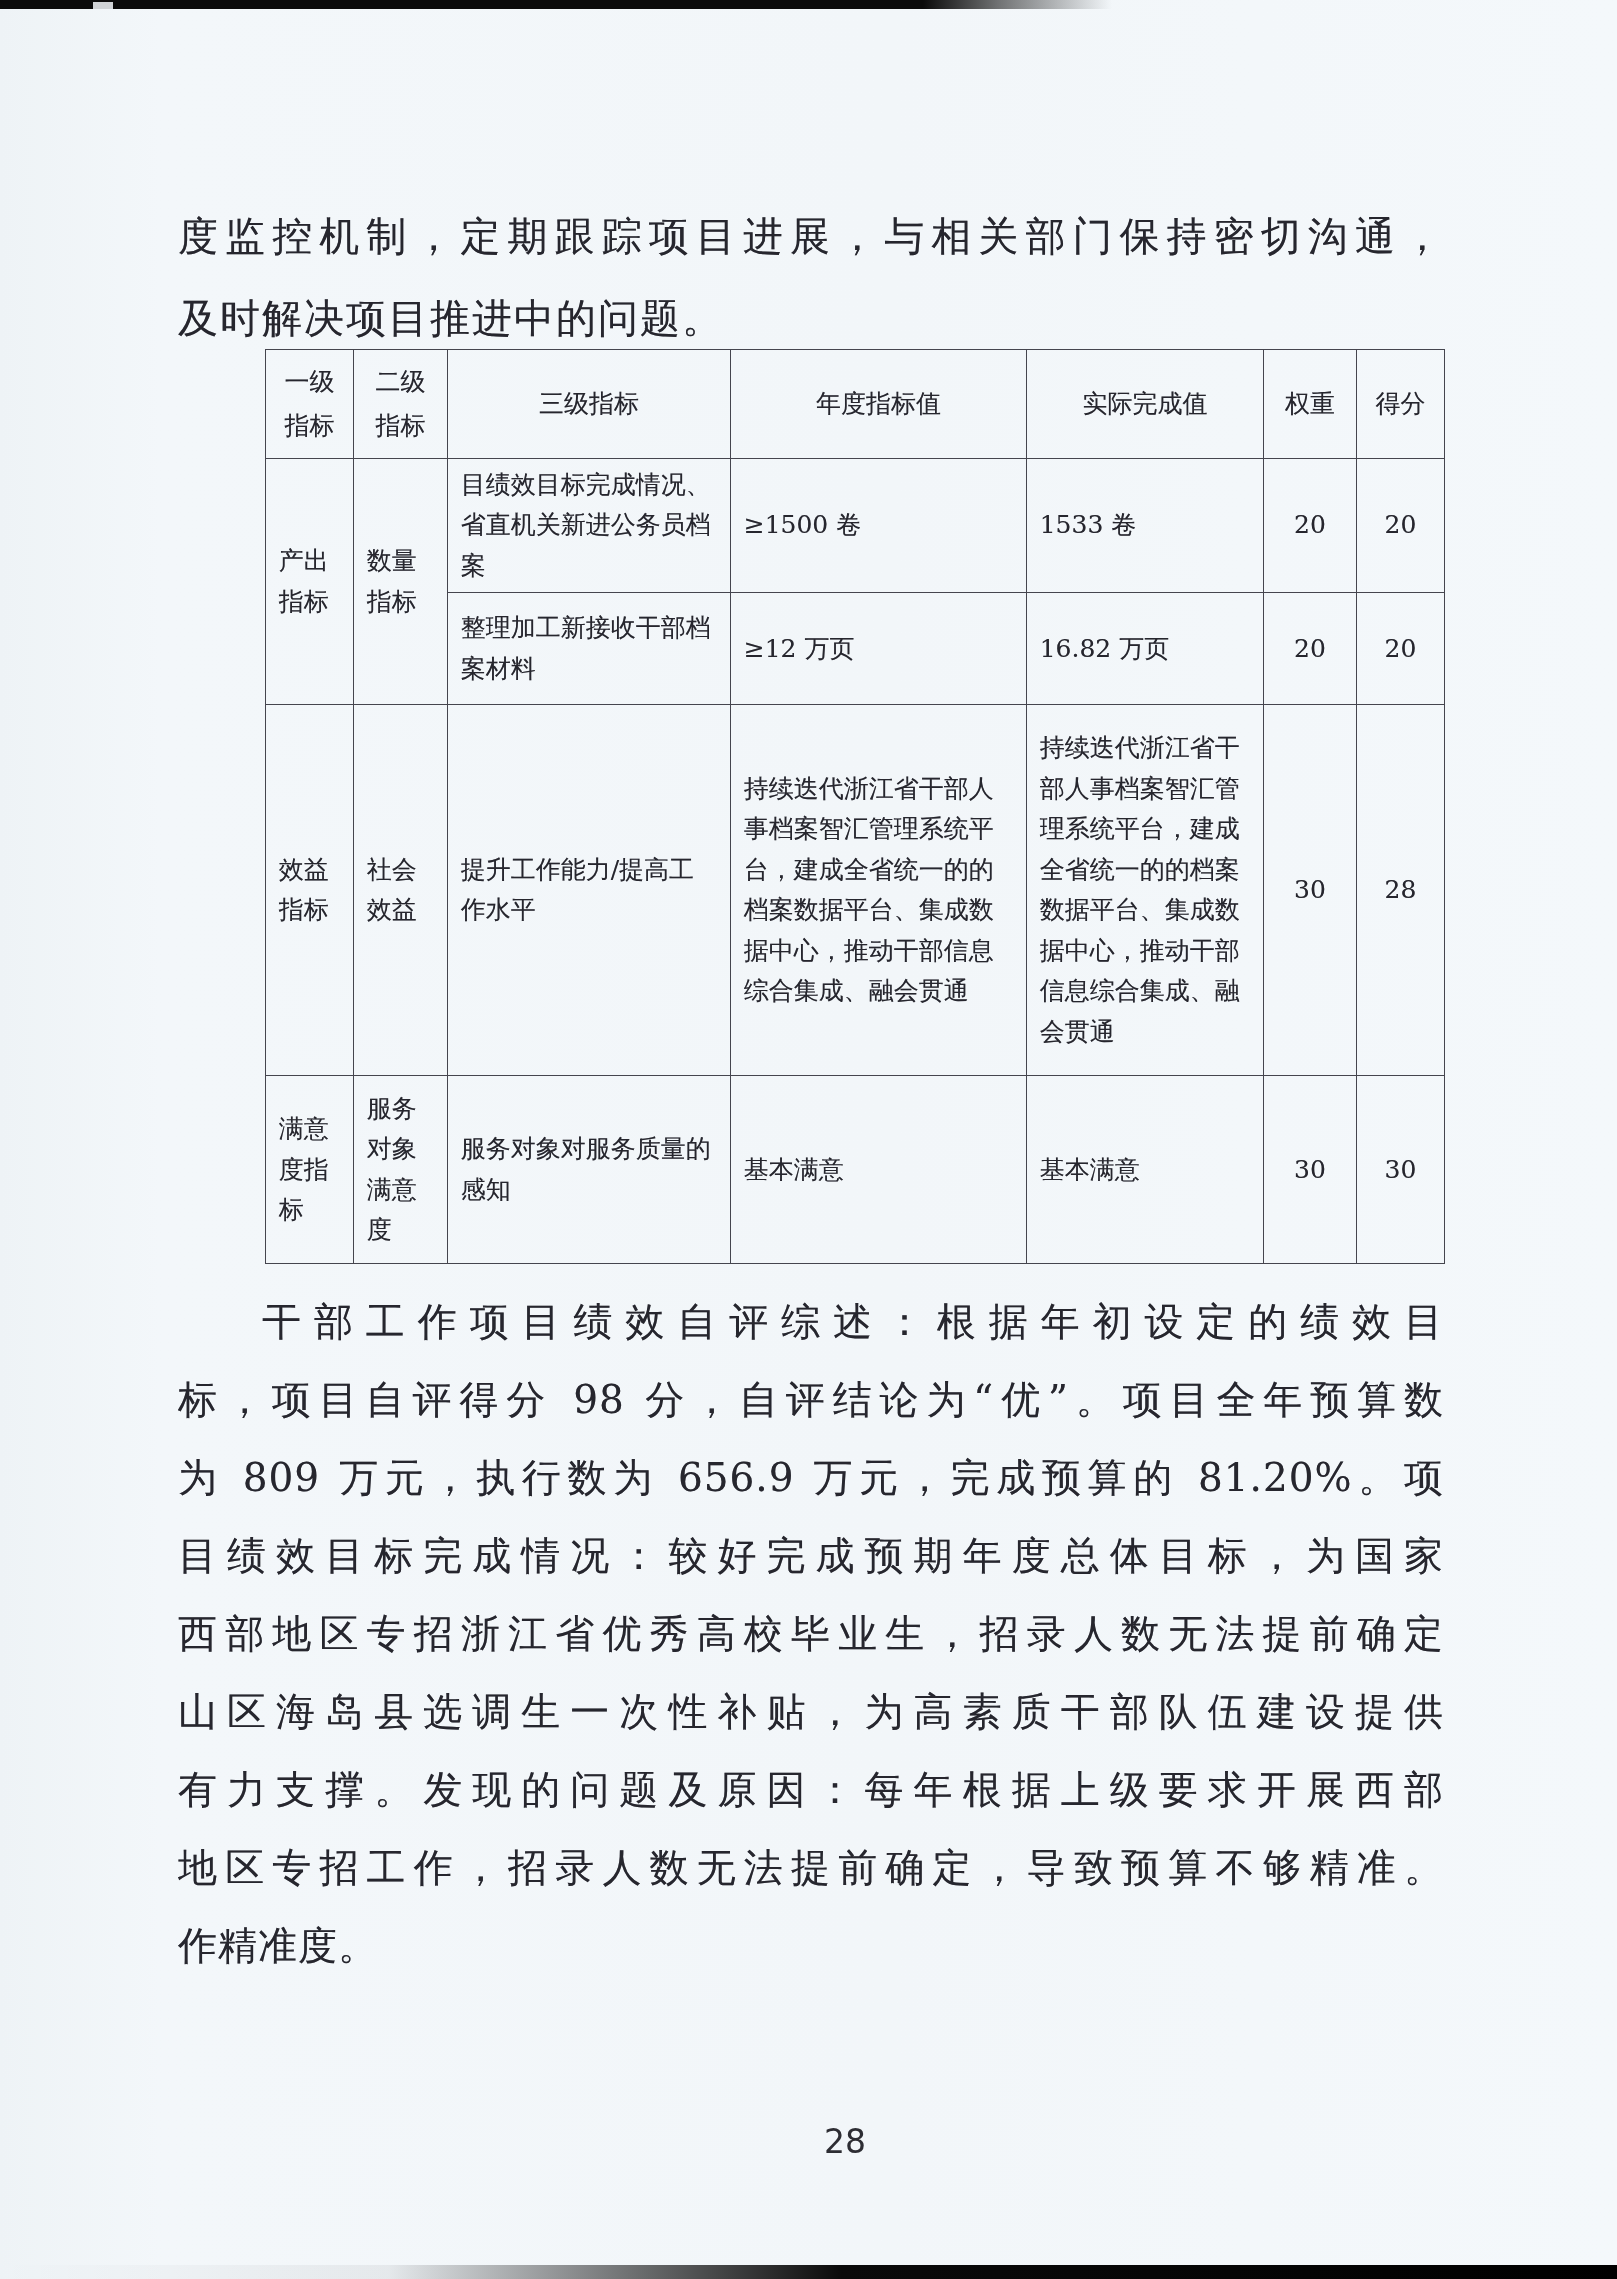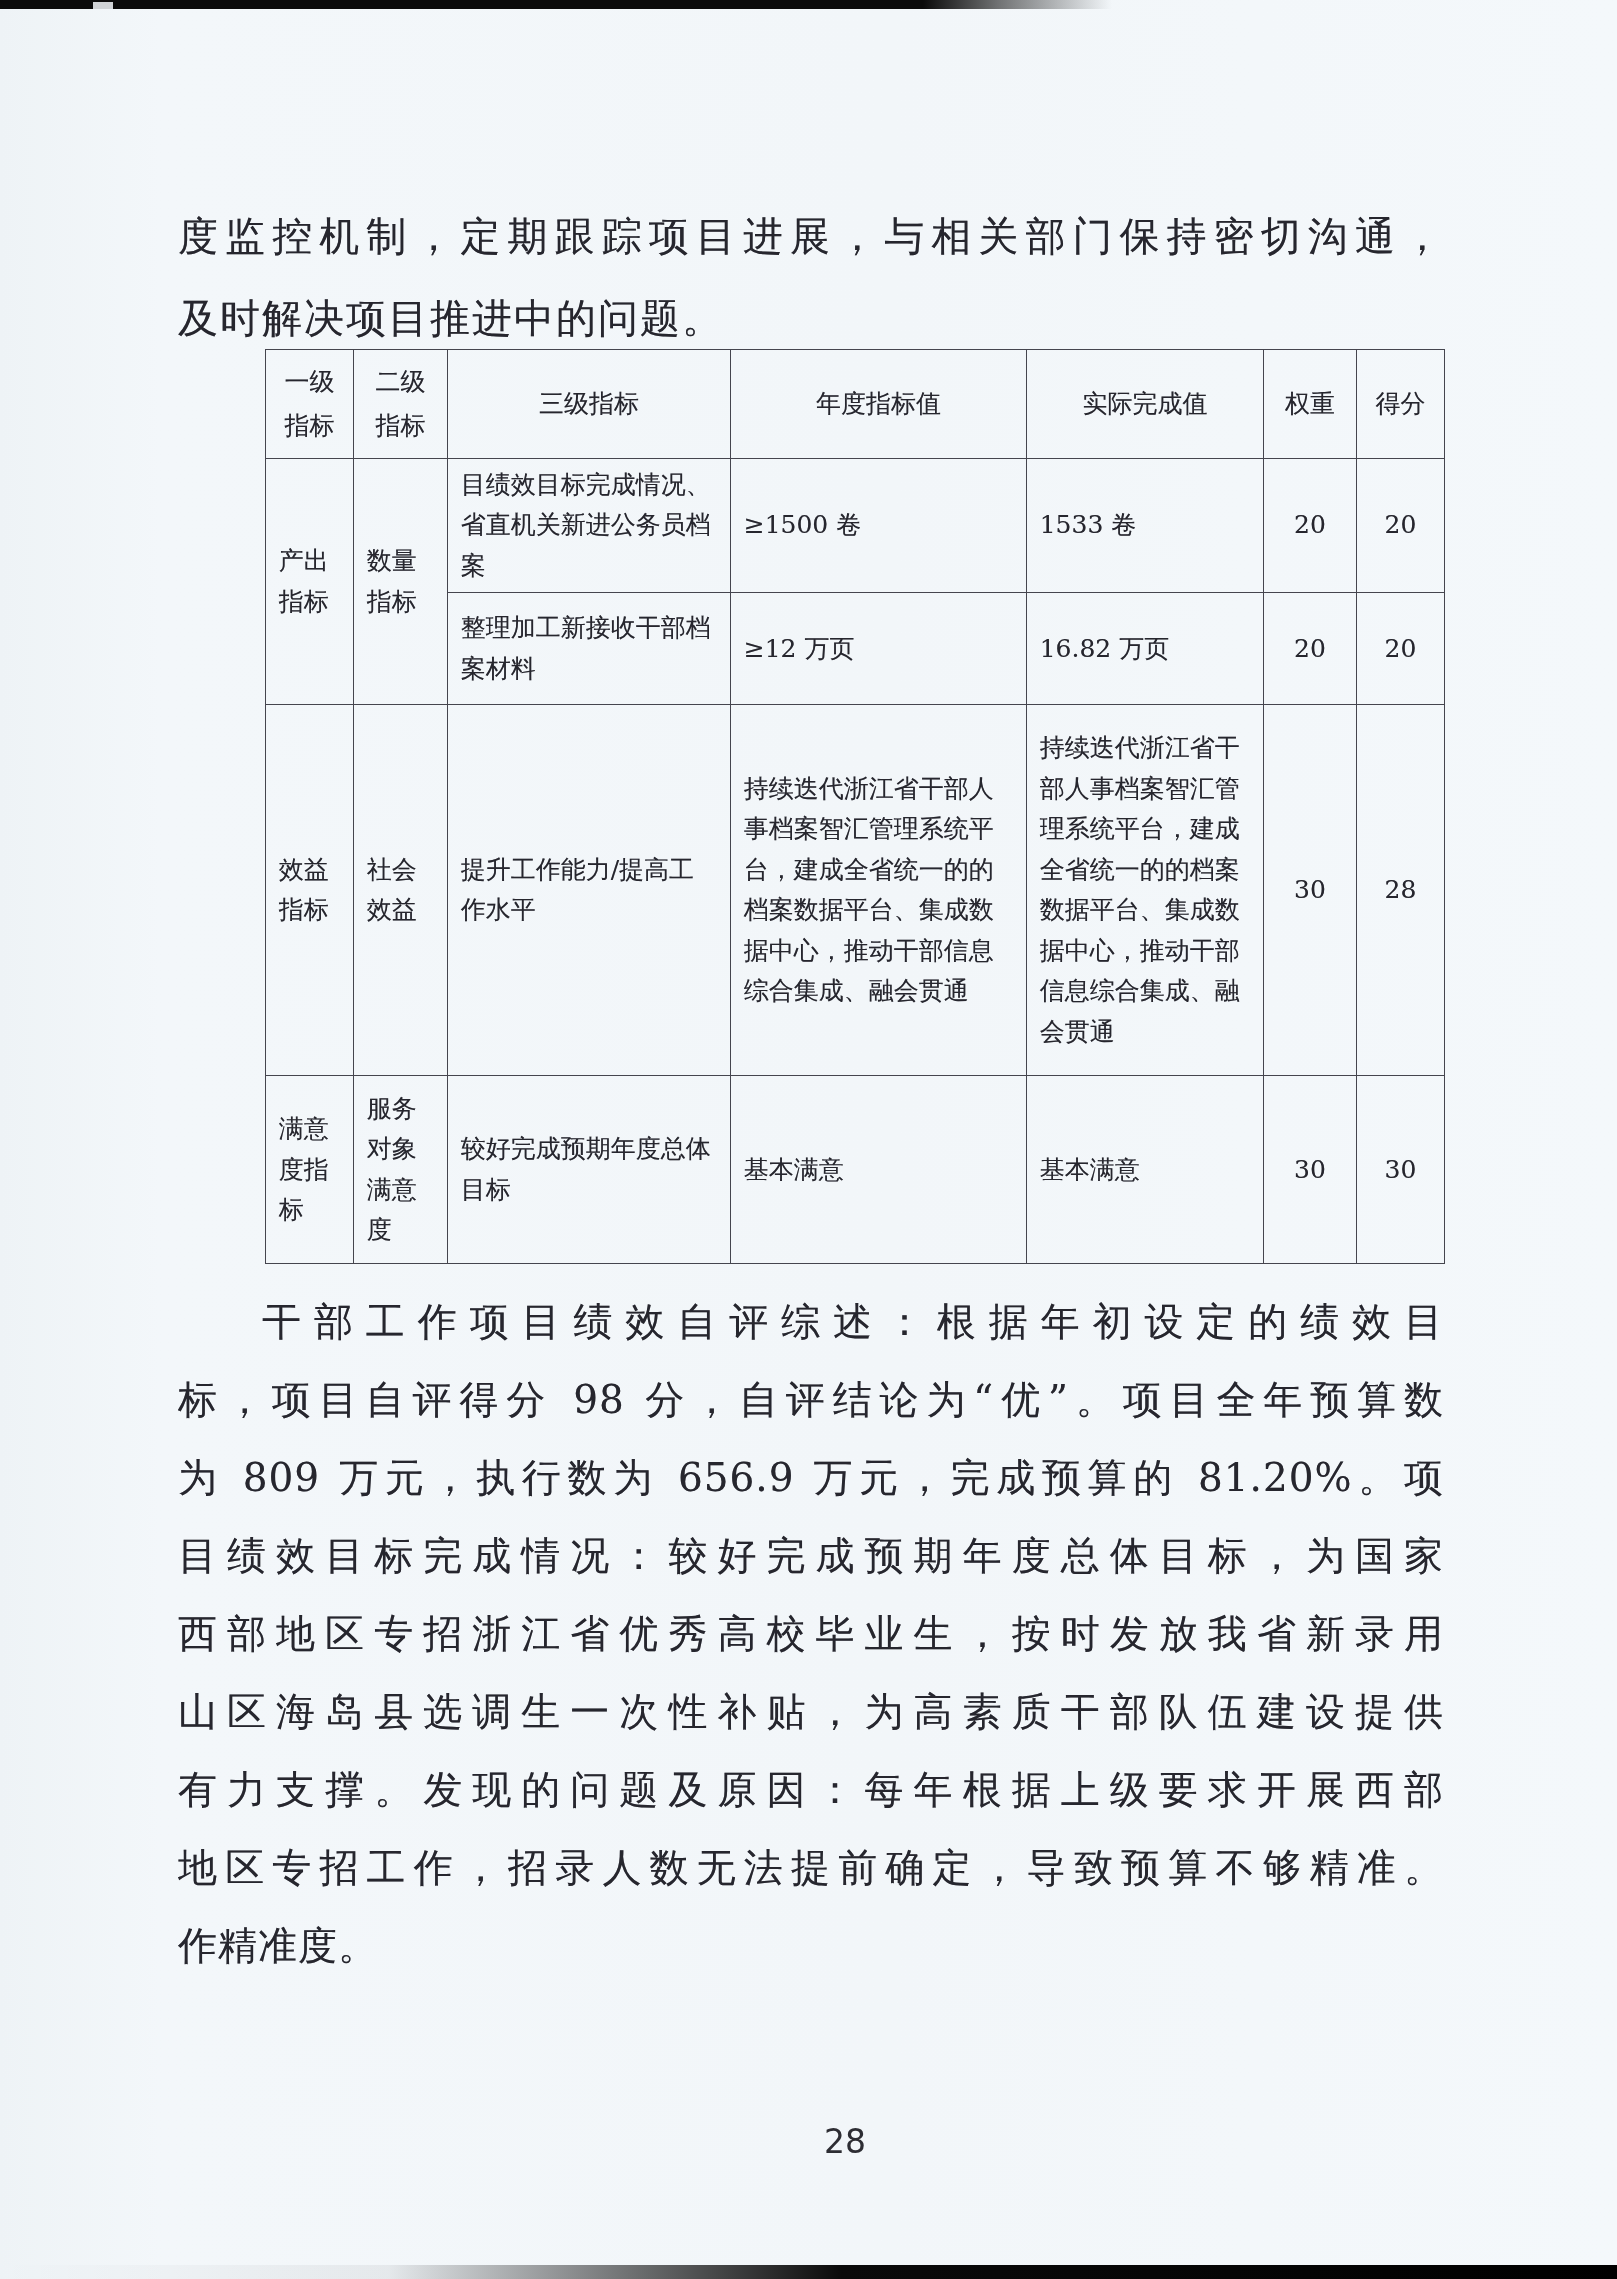--- a/index.html
+++ b/index.html
@@ -122,35 +122,35 @@
       <td class="lvl">社会效益</td>
       <td class="txt">提升工作能力/提高工作水平</td>
       <td class="txt loose">持续迭代浙江省干部人事档案智汇管理系统平台，建成全省统一的的档案数据平台、集成数据中心，推动干部信息综合集成、融会贯通</td>
       <td class="txt semi">持续迭代浙江省干部人事档案智汇管理系统平台，建成全省统一的的档案数据平台、集成数据中心，推动干部信息综合集成、融会贯通</td>
       <td class="num">30</td>
       <td class="num">28</td>
     </tr>
     <tr style="height:188px">
       <td class="lvl">满意度指标</td>
       <td class="lvl">服务对象满意度</td>
-      <td class="txt">较好完成预期年度总体目标</td>
+      <td class="txt">服务对象对服务质量的感知</td>
       <td class="txt">基本满意</td>
       <td class="txt">基本满意</td>
       <td class="num">30</td>
       <td class="num">30</td>
     </tr>
   </tbody>
     </table>
 
   <div class="summary">
     <div class="jl indent">干部工作项目绩效自评综述：根据年初设定的绩效目</div>
     <div class="jl">标，项目自评得分 98 分，自评结论为“优”。项目全年预算数</div>
     <div class="jl">为 809 万元，执行数为 656.9 万元，完成预算的 81.20%。项</div>
     <div class="jl">目绩效目标完成情况：较好完成预期年度总体目标，为国家</div>
-    <div class="jl">西部地区专招浙江省优秀高校毕业生，按时发放我省新录用</div>
+    <div class="jl">西部地区专招浙江省优秀高校毕业生，招录人数无法提前确定</div>
     <div class="jl">山区海岛县选调生一次性补贴，为高素质干部队伍建设提供</div>
     <div class="jl">有力支撑。发现的问题及原因：每年根据上级要求开展西部</div>
     <div class="jl">地区专招工作，招录人数无法提前确定，导致预算不够精准。</div>
     <div>作精准度。</div>
   </div>
 
   <div class="page-num">28</div>
 
   <div class="scan-bar-bottom"></div>
 </div>

